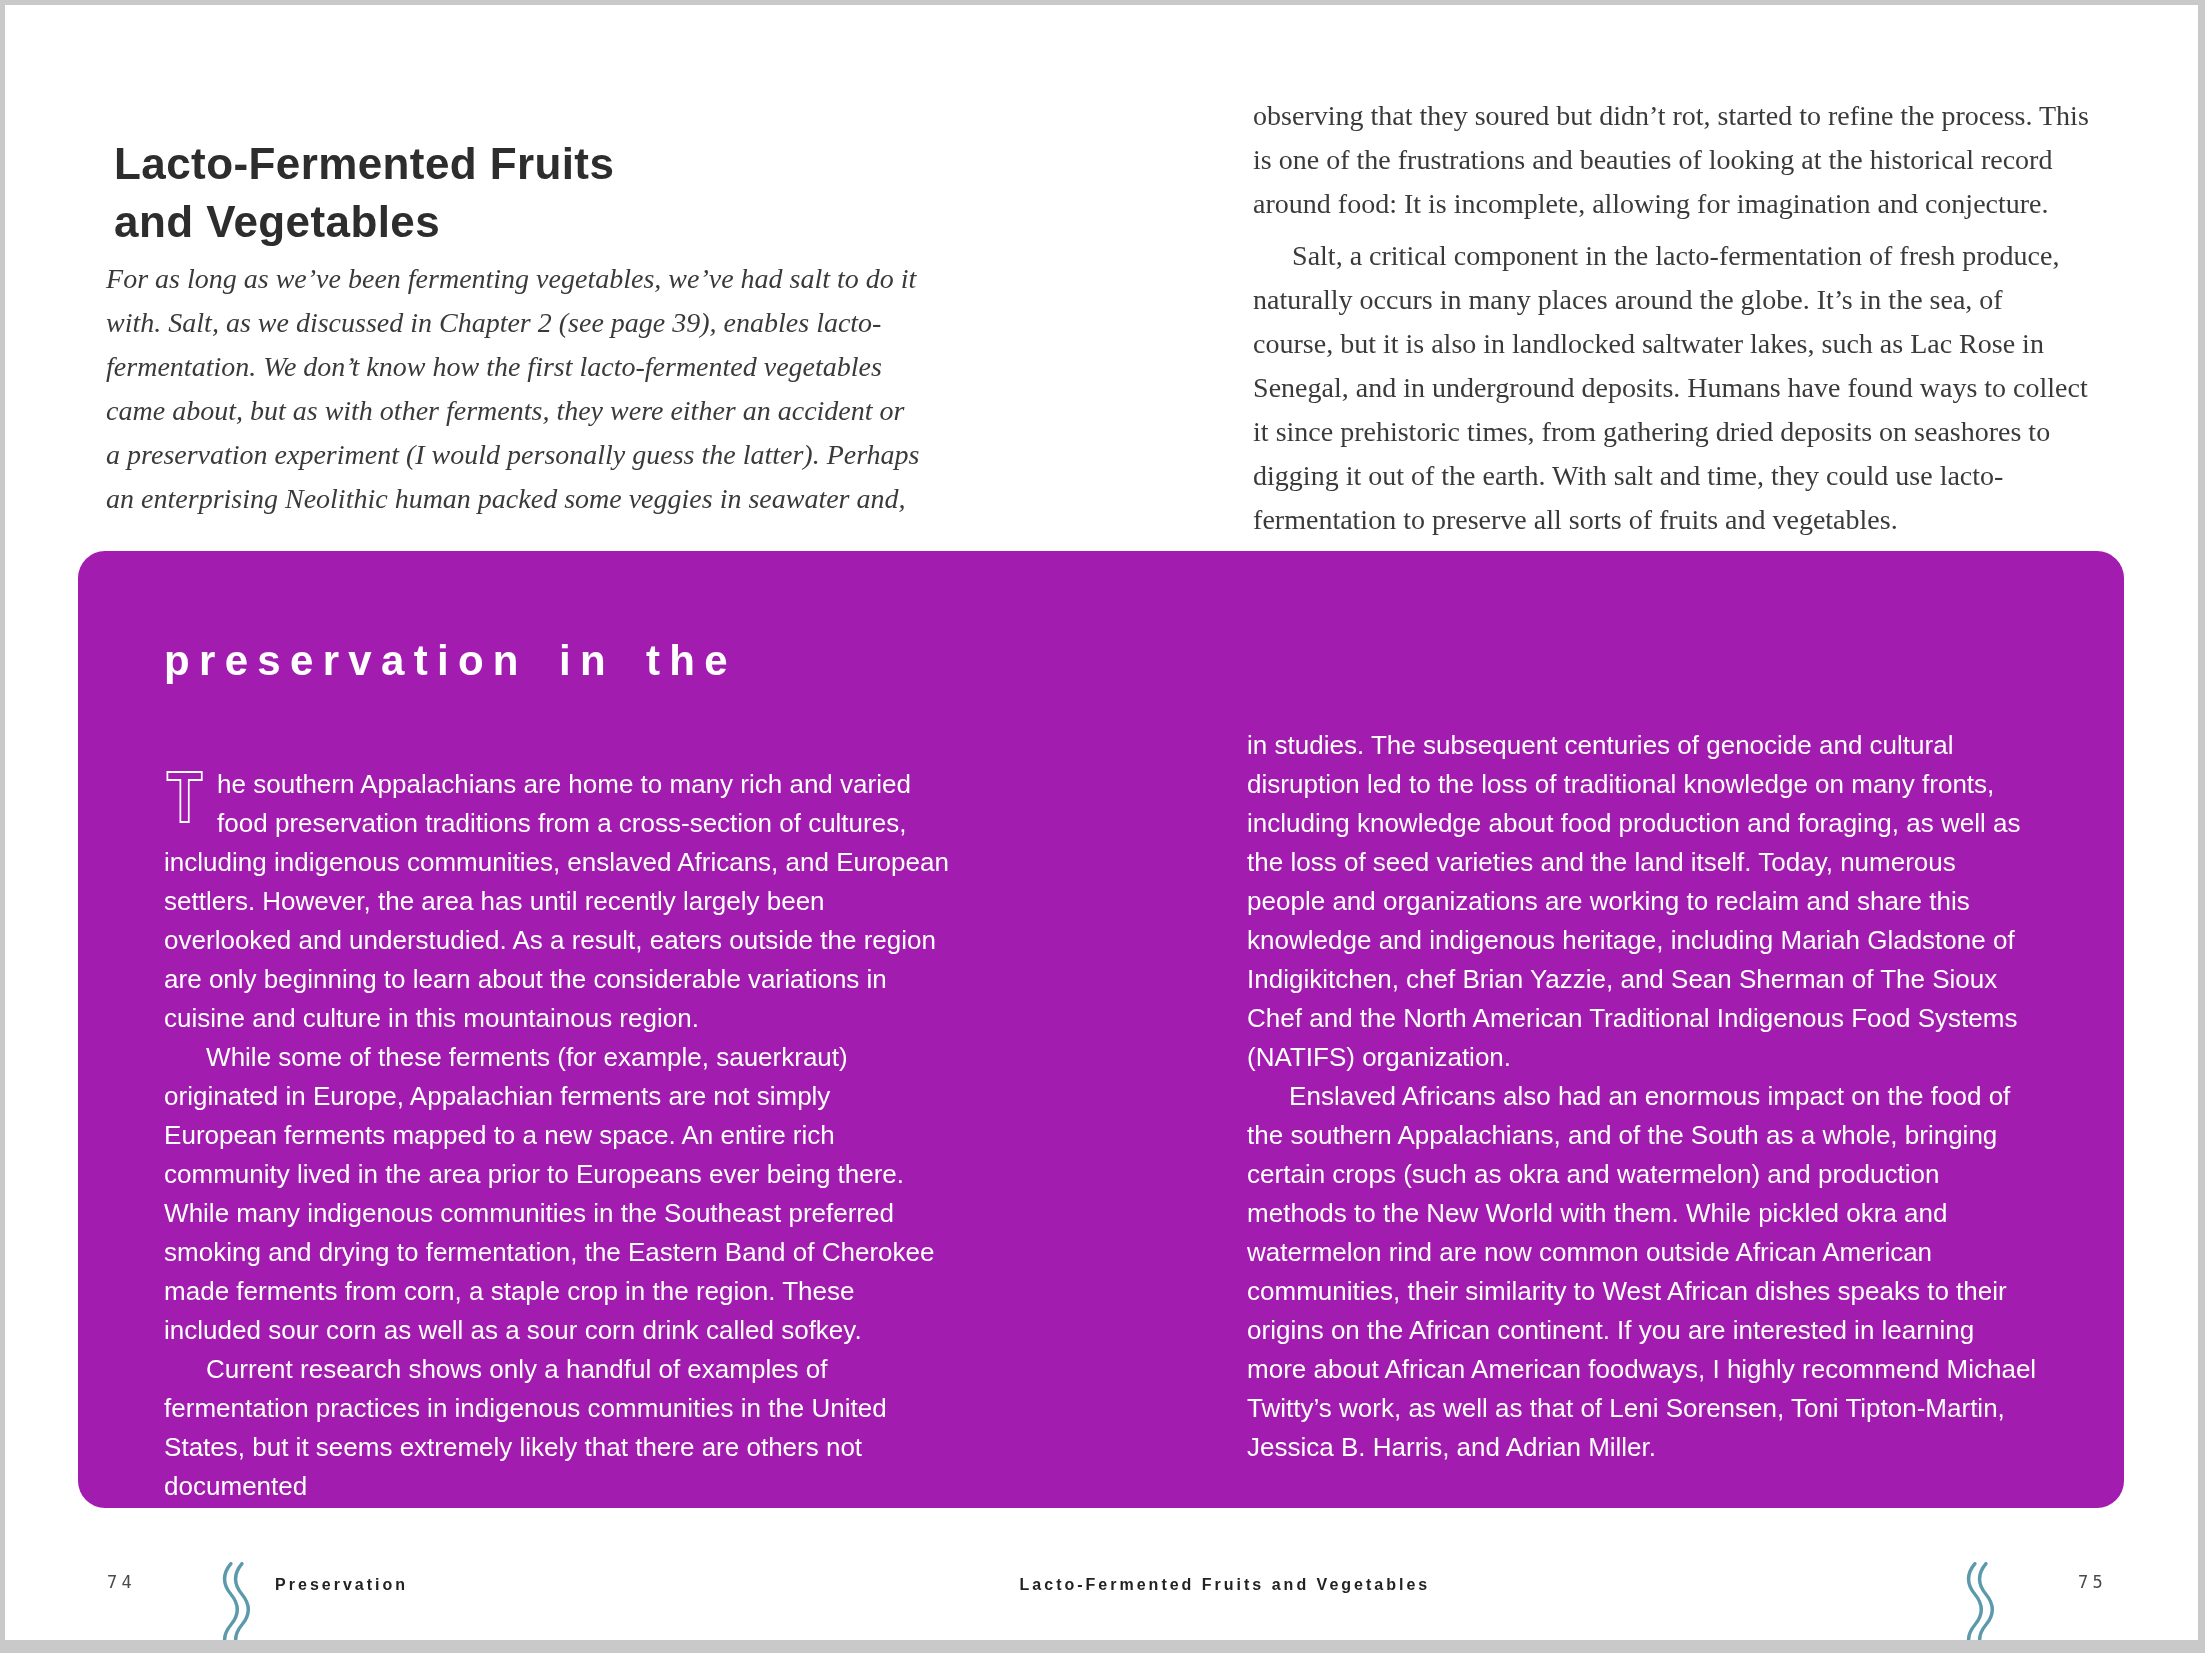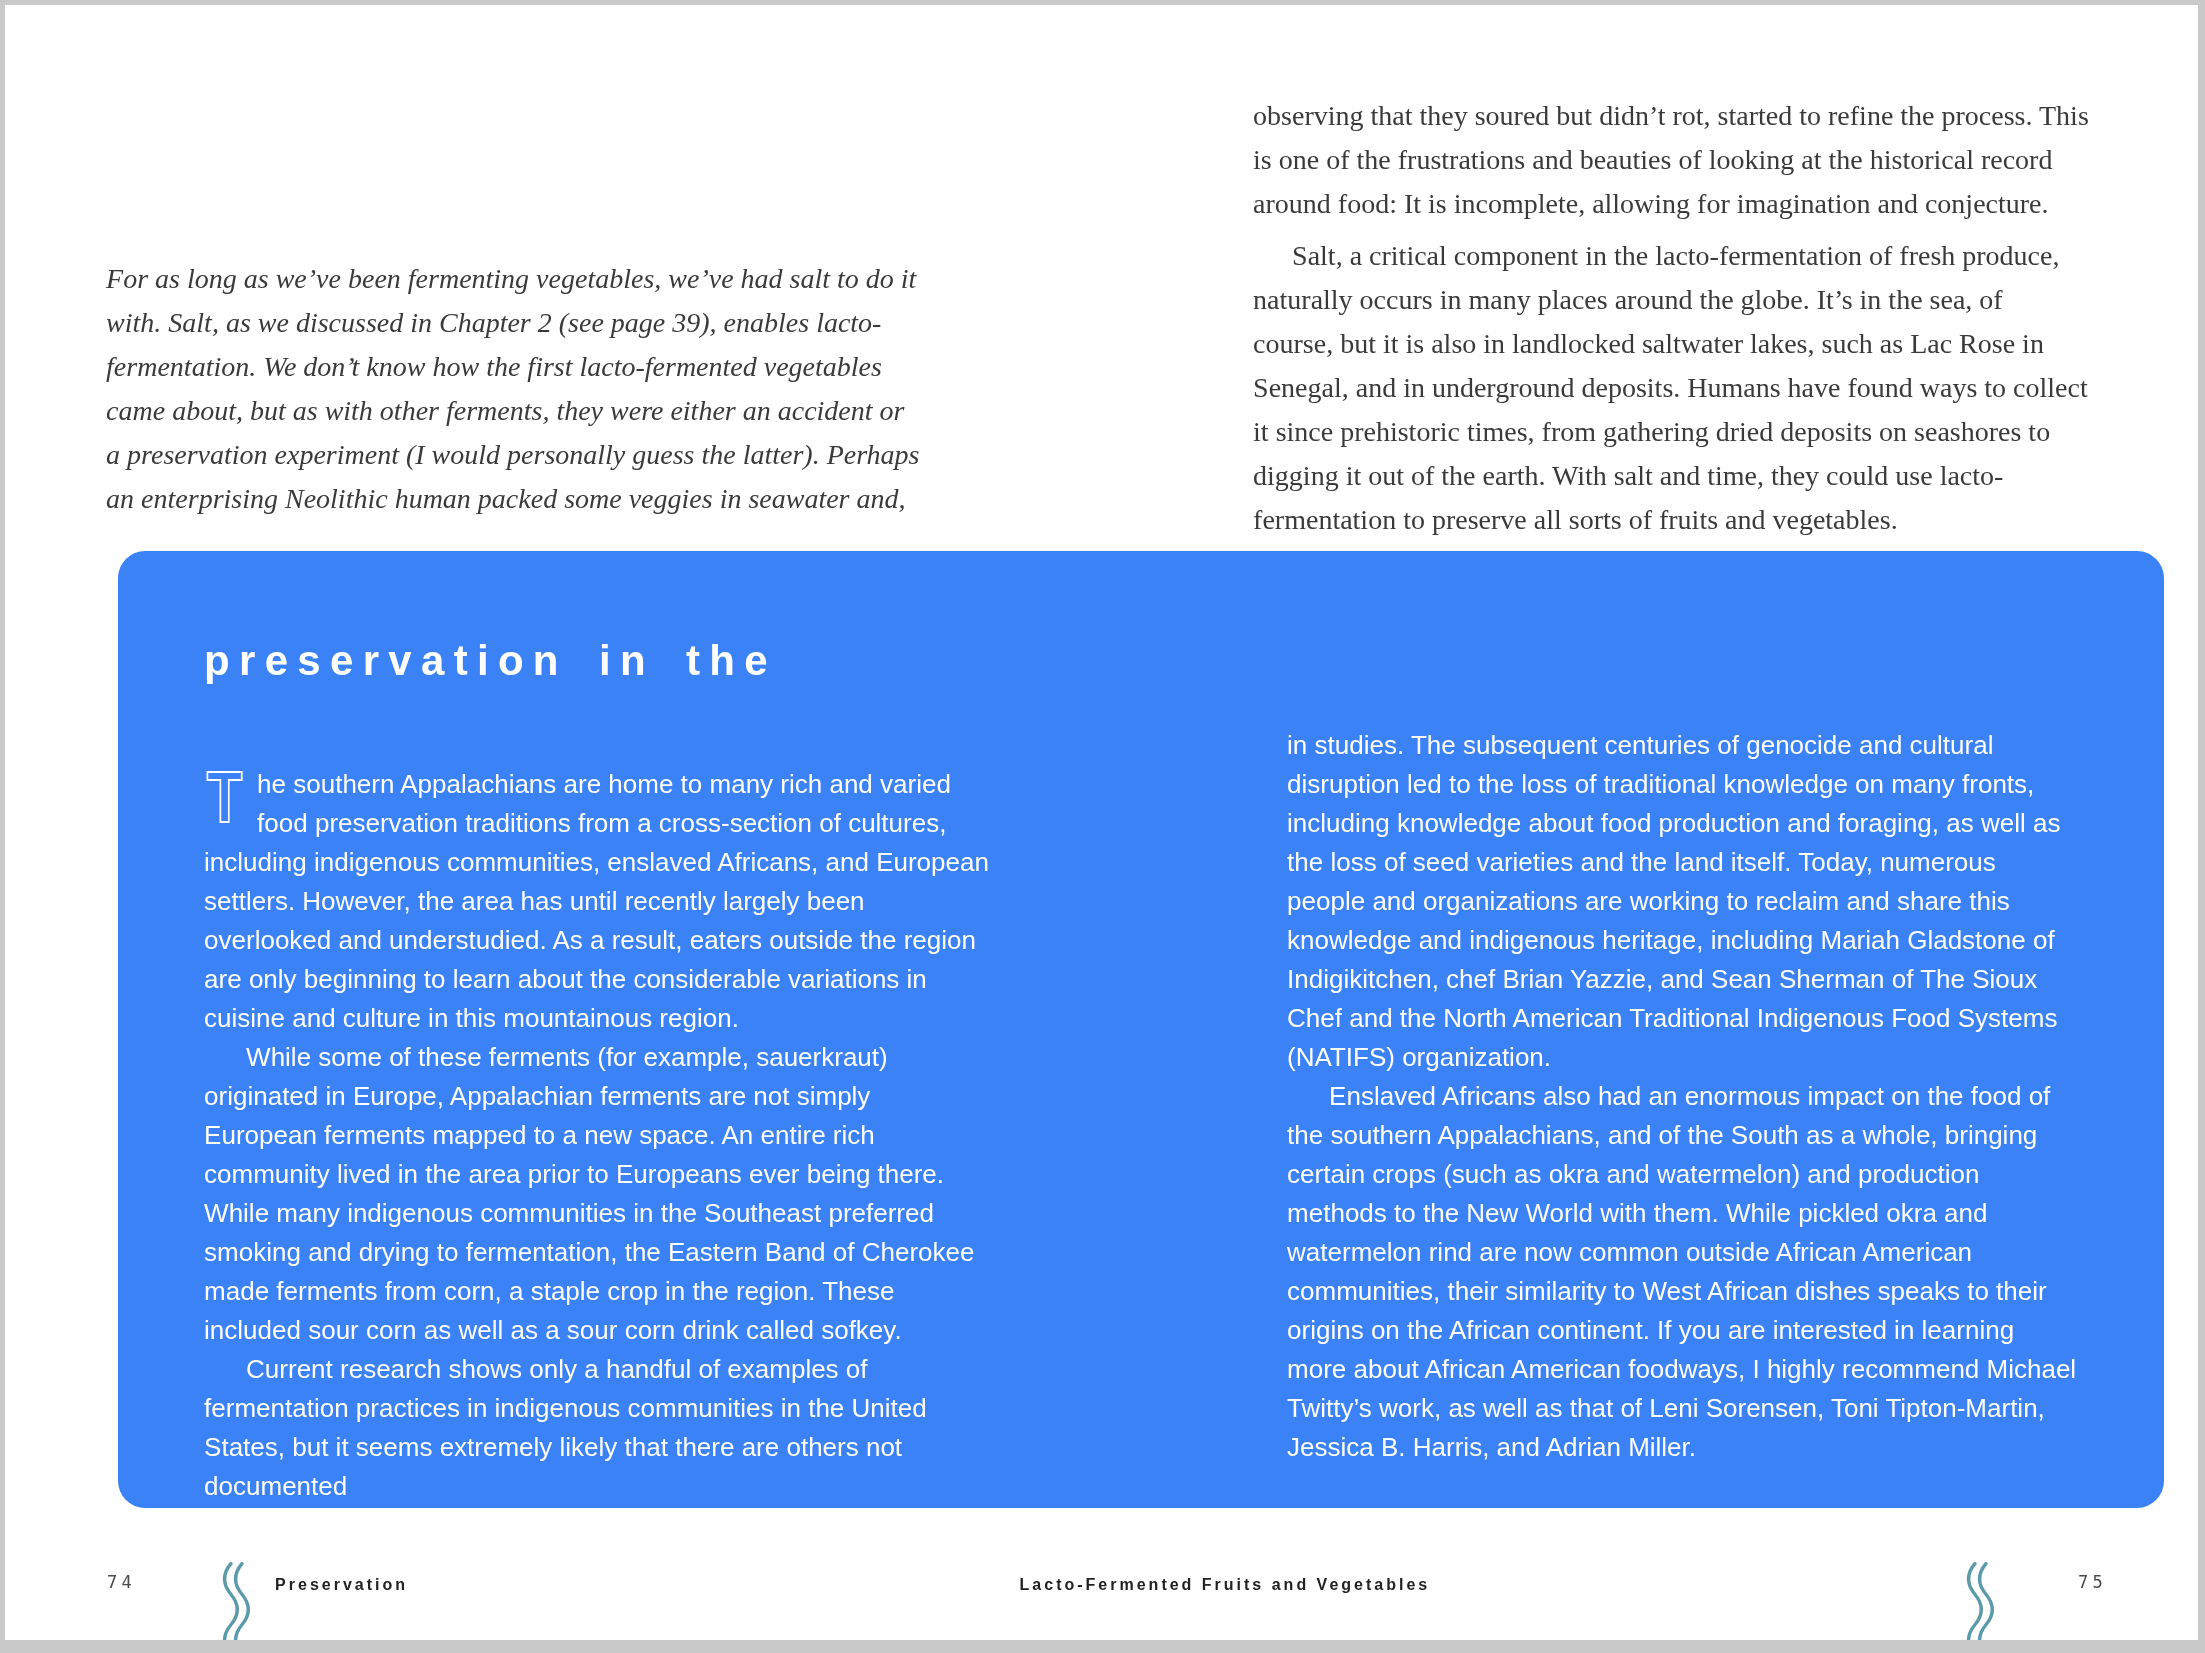--- a/index.html
+++ b/index.html
@@ -21,21 +21,21 @@
   }
   .col{position:absolute;color:#3a3a3a;
     font-family:"Liberation Serif",serif;font-size:28px;line-height:44px;}
   .col p{margin:8px;}
   .col p.indent{text-indent:39px;}
   .col-left-top{left:93px;top:244px;width:835px;font-style:italic;}
   .col-right-top{left:1240px;top:81px;width:852px;}
   
   .callout{
     position:absolute;left:73px;top:546px;width:2046px;height:957px;
-    background:#3b82f6;border-radius:27px;color:#ffffff;margin-left:40px;
+    background:#a21caf;border-radius:27px;color:#ffffff;
   }
   .callout-heading{
     position:absolute;left:86px;top:47px;width:1103px;
     font-weight:bold;font-size:42px;line-height:56px;
     letter-spacing:9.3px;word-spacing:10.2px;color:#ffffff;
   }
   .co-col{position:absolute;font-size:26px;line-height:39px;font-weight:500;}
   .co-col p{margin:0;}
   .co-col p.indent{text-indent:42px;}
   .co-left{left:86px;top:214px;width:785px;}
@@ -53,20 +53,24 @@
     position:absolute;top:1571px;
     font-weight:bold;font-size:16px;letter-spacing:3px;color:#222222;
   }
   .wave{position:absolute;top:1557px;width:34px;height:95px;}
 </style>
 </head>
 <body>
 
 <div class="page">
 
+  <h1 class="page-title">
+    <span>Lacto-Fermented Fruits</span><br>
+    <span>and Vegetables</span>
+  </h1>
 
   <div class="col col-left-top">
     <p>For as long as we’ve been fermenting vegetables, we’ve had salt to do it with. Salt, as we discussed in Chapter 2 (see page 39), enables lacto-fermentation. We don’t know how the first lacto-fermented vegetables came about, but as with other ferments, they were either an accident or a preservation experiment (I would personally guess the latter). Perhaps an enterprising Neolithic human packed some veggies in seawater and,</p>
   </div>
 
   <div class="col col-right-top">
     <p>observing that they soured but didn’t rot, started to refine the process. This is one of the frustrations and beauties of looking at the historical record around food: It is incomplete, allowing for imagination and conjecture.</p>
     <p class="indent">Salt, a critical component in the lacto-fermentation of fresh produce, naturally occurs in many places around the globe. It’s in the sea, of course, but it is also in landlocked saltwater lakes, such as Lac Rose in Senegal, and in underground deposits. Humans have found ways to collect it since prehistoric times, from gathering dried deposits on seashores to digging it out of the earth. With salt and time, they could use lacto-fermentation to preserve all sorts of fruits and vegetables.</p>
   </div>
 

